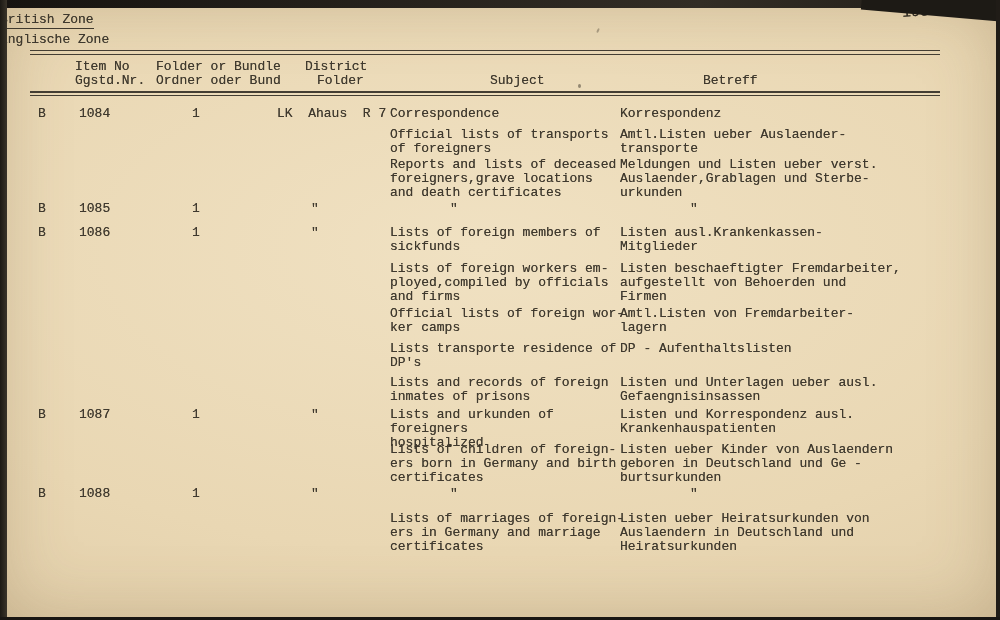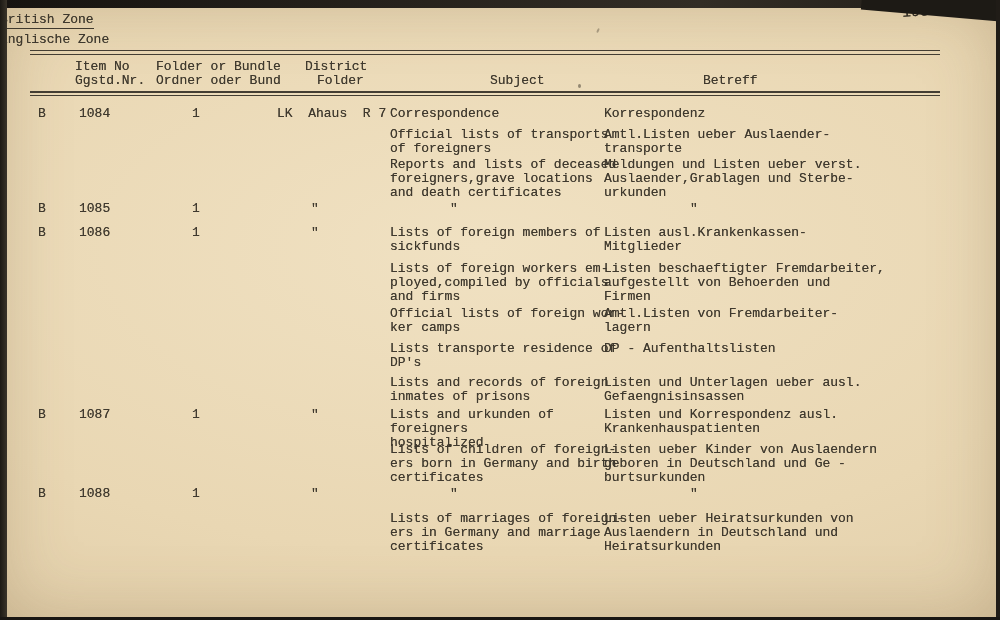--- a/index.html
+++ b/index.html
@@ -27,21 +27,21 @@
   }
   .row{position:absolute;left:0;top:0;width:1000px;height:0;overflow:visible;}
   .cell{position:absolute;}
   .c-letter{left:38px}
   .c-itemno{left:79px}
   .c-folder{left:192px}
   .c-district{left:277px}
   .c-district.ditto{left:311px}
   .c-subject{left:390px;width:235px}
   .c-subject.ditto{left:450px}
-  .c-betreff{left:604px;width:330px}
+  .c-betreff{left:620px;width:330px}
   .c-betreff.ditto{left:690px}
 
   .hcell{position:absolute;font-family:Liberation Mono, monospace;}
   .h-item{left:75px}
   .h-folder{left:156px}
   .h-district{left:305px}
   .h-kreis{left:317px}
   .h-subject{left:490px}
   .h-betreff{left:703px}
 

